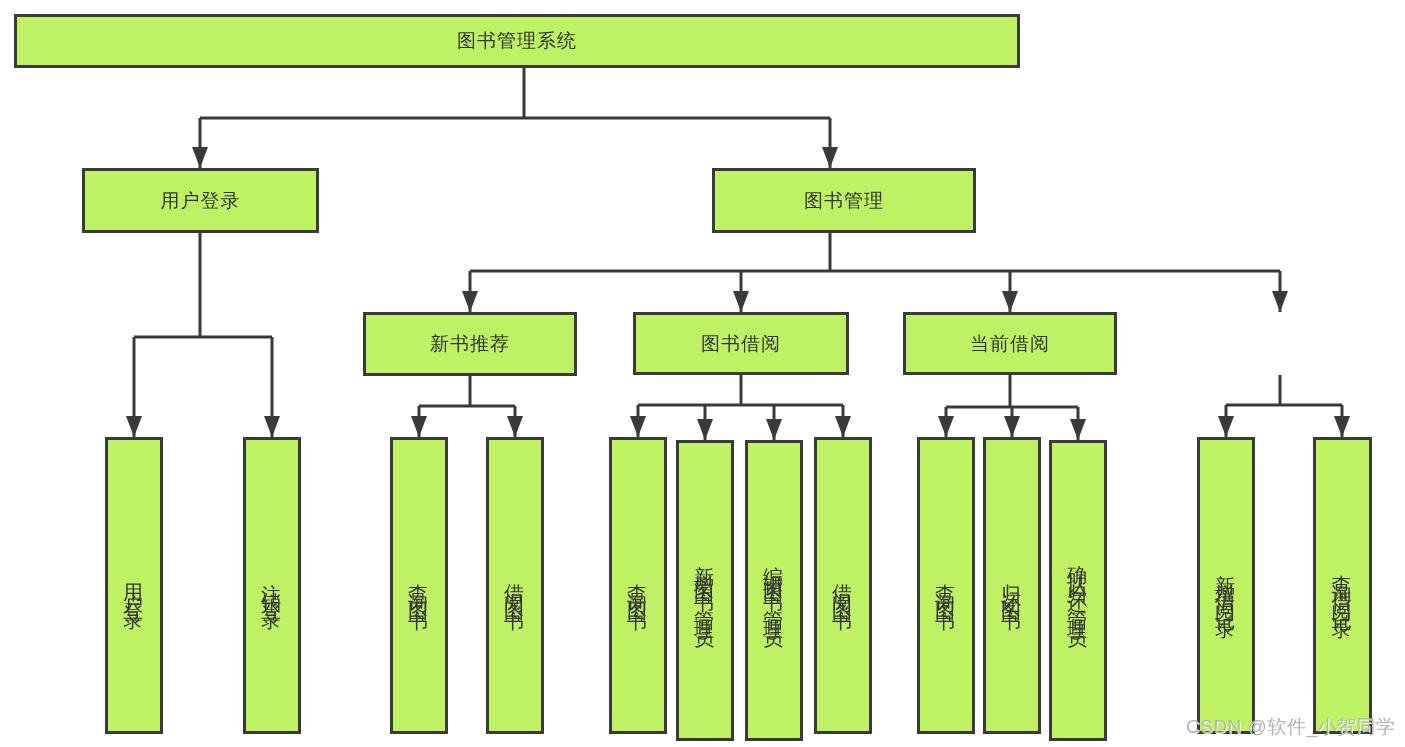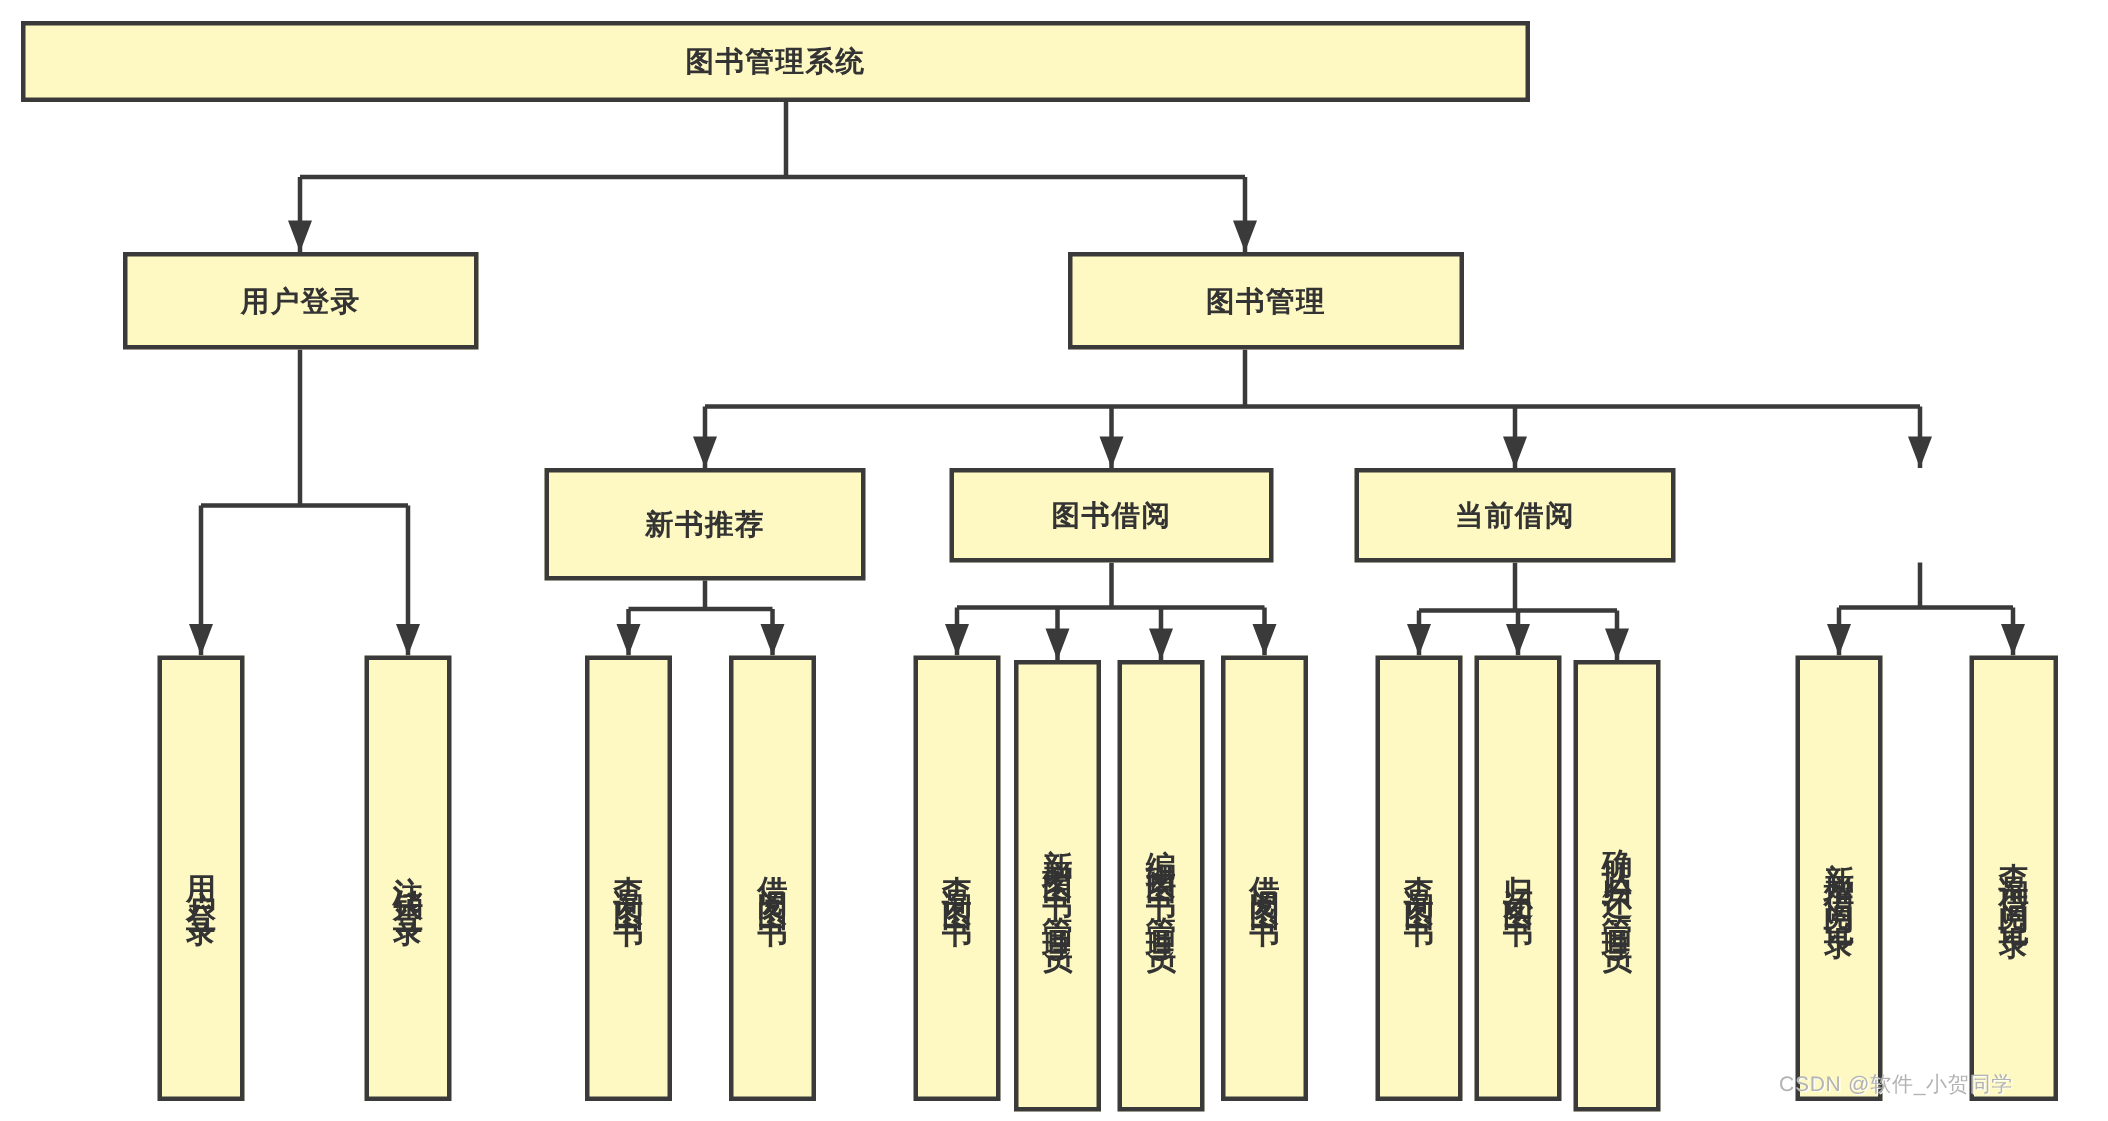--- a/index.html
+++ b/index.html
@@ -10,34 +10,33 @@
     --background:#ffffff;
   }
   html,body{margin:0;padding:0;background:var(--background);}
   #stage{
     position:relative;width:1405px;height:747px;overflow:hidden;
     background:var(--background);
     font-family:"Liberation Sans", sans-serif;
   }
   #wires{position:absolute;left:0;top:0;width:1405px;height:747px;}
   .box{
-    position:absolute;box-sizing:border-box;background:#fef9c3;
+    position:absolute;box-sizing:border-box;background:#bef264;
     border:3px solid var(--border);
     display:flex;align-items:center;justify-content:center;
     color:var(--text);font-size:19px;letter-spacing:1px;
     white-space:nowrap;
-    font-weight:bold;
   }
   .v{
     writing-mode:vertical-rl;text-orientation:mixed;
     font-size:20px;letter-spacing:9px;white-space:normal;
   }
   #watermark{
     position:absolute;left:1186px;top:714px;width:212px;
-    font-size:14px;letter-spacing:0.5px;color:var(--watermark);
+    font-size:19px;letter-spacing:0.5px;color:var(--watermark);
     text-shadow:1px 1px 0 rgba(255,255,255,0.9);
     white-space:nowrap;
   }
 </style>
 </head>
 <body>
 
 <div id="stage">
 
   <svg id="wires" viewBox="0 0 1405 747" xmlns="http://www.w3.org/2000/svg">
@@ -76,21 +75,21 @@
       <path d="M1280 375 V405 M1226 405 H1342 M1226 405 V437 M1342 405 V437" fill="none" stroke="var(--line)" stroke-width="3"></path>
       <path d="M1218 416 L1234 416 L1226 437 Z M1334 416 L1350 416 L1342 437 Z" fill="var(--line)"></path>
     </g>
   </svg>
 
   <div class="box" style="left:14px;top:14px;width:1006px;height:54px">图书管理系统</div>
 
   <div class="box" style="left:82px;top:168px;width:237px;height:65px">用户登录</div>
   <div class="box" style="left:712px;top:168px;width:264px;height:65px">图书管理</div>
 
-  <div class="box" style="left:363px;top:312px;width:214px;height:75px">新书推荐</div>
+  <div class="box" style="left:363px;top:312px;width:214px;height:64px">新书推荐</div>
   <div class="box" style="left:903px;top:312px;width:214px;height:63px">当前借阅</div>
   <div class="box" style="left:633px;top:312px;width:216px;height:63px">图书借阅</div>
 
   <div class="box v" style="left:105px;top:437px;width:58px;height:297px">用户登录</div>
   <div class="box v" style="left:243px;top:437px;width:58px;height:297px">注销登录</div>
 
   <div class="box v" style="left:390px;top:437px;width:58px;height:297px">查询图书</div>
   <div class="box v" style="left:486px;top:437px;width:58px;height:297px">借阅图书</div>
 
   <div class="box v" style="left:609px;top:437px;width:58px;height:297px">查询图书</div>

